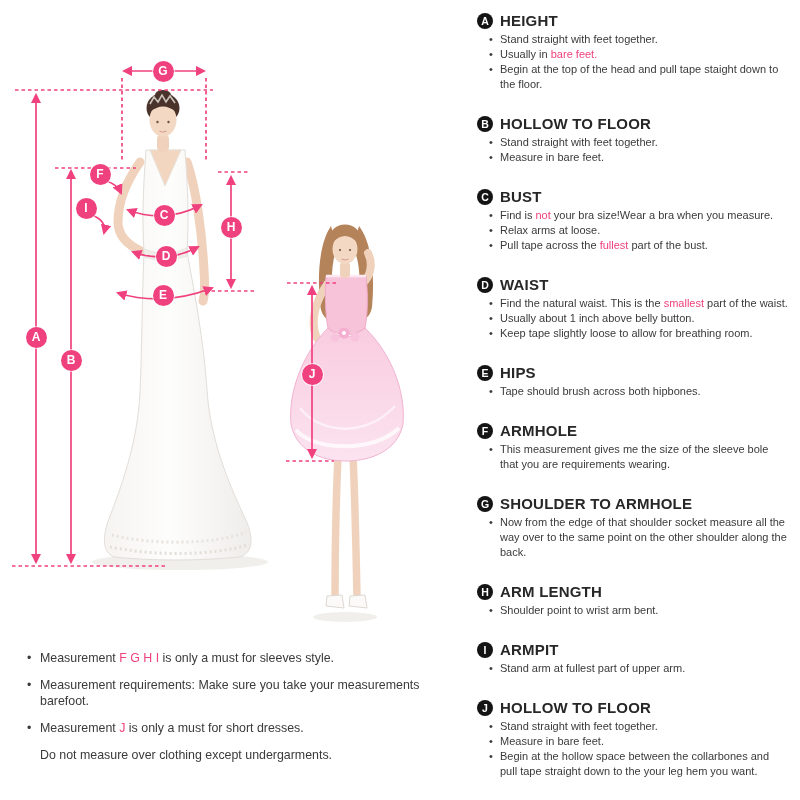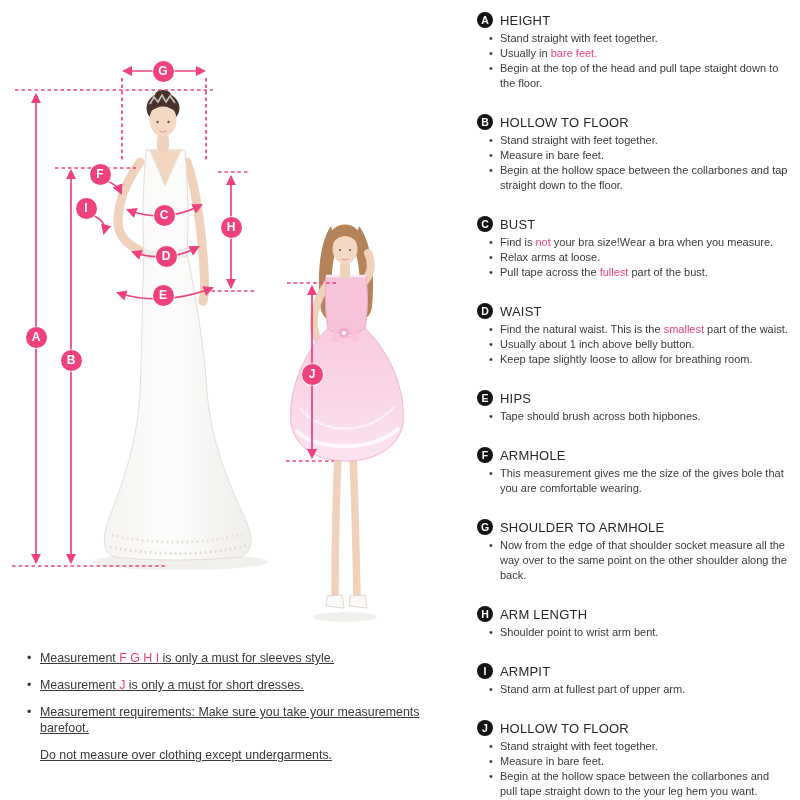--- a/index.html
+++ b/index.html
@@ -14,28 +14,28 @@
           background:var(--accent);color:#fff;font-weight:bold;font-size:12px;
           display:flex;align-items:center;justify-content:center;
           box-shadow:0 0 0 1px rgba(255,255,255,.6);}
   
   .col{position:absolute;left:477px;top:12px;width:312px;}
   .section{margin-bottom:23px;}
   .sec-head{display:flex;align-items:center;margin-bottom:3px;}
   .badge{width:16px;height:16px;border-radius:50%;background:#141414;color:#fff;
          font-size:10.5px;font-weight:bold;display:flex;align-items:center;
          justify-content:center;flex:0 0 16px;margin-right:7px;}
-  .sec-title{font-size:13px;font-weight:normal;color:var(--head);letter-spacing:.2px;}
+  .sec-title{font-size:15px;font-weight:bold;color:var(--head);letter-spacing:.2px;}
   .bullet{font-size:11px;color:var(--ink);line-height:15px;padding-left:23px;position:relative;}
   .bullet::before{content:"\2022";position:absolute;left:12px;color:var(--ink);}
   .pink{color:var(--accent);}
   
   .notes{position:absolute;left:26px;top:650px;width:430px;}
   .note{font-size:12.4px;color:var(--ink);line-height:16px;margin-bottom:11px;
-        padding-left:14px;position:relative;text-decoration:underline;}
+        padding-left:14px;position:relative;}
   .note.dot::before{content:"\2022";position:absolute;left:1px;color:var(--ink);}
   .note.cont{padding-left:14px;}
   .ann{stroke:var(--accent);stroke-width:1.7;fill:none;}
   .dash{stroke-dasharray:3.5 3;}
 </style>
 </head>
 <body>
 
 <div class="page">
 
@@ -179,21 +179,20 @@
     </div>
 
     <div class="section">
       <div class="sec-head">
         <span class="badge">B</span>
         <span class="sec-title">HOLLOW TO FLOOR</span>
       </div>
       <div class="bullets">
           <div class="bullet"><span>Stand straight with feet together.</span></div>
           <div class="bullet"><span>Measure in bare feet.</span></div>
-          <div class="bullet"><span>Begin at the hollow space between the collarbones and tap straight down to the floor.</span></div>
         </div>
     </div>
 
     <div class="section">
       <div class="sec-head">
         <span class="badge">C</span>
         <span class="sec-title">BUST</span>
       </div>
       <div class="bullets">
           <div class="bullet"><span>Find is </span><span class="pink">not</span><span> your bra size!Wear a bra when you measure.</span></div>
@@ -223,21 +222,21 @@
           <div class="bullet"><span>Tape should brush across both hipbones.</span></div>
         </div>
     </div>
 
     <div class="section">
       <div class="sec-head">
         <span class="badge">F</span>
         <span class="sec-title">ARMHOLE</span>
       </div>
       <div class="bullets">
-          <div class="bullet"><span>This measurement gives me the size of the gives bole that you are comfortable wearing.</span></div>
+          <div class="bullet"><span>This measurement gives me the size of the sleeve bole that you are requirements wearing.</span></div>
         </div>
     </div>
 
     <div class="section">
       <div class="sec-head">
         <span class="badge">G</span>
         <span class="sec-title">SHOULDER TO ARMHOLE</span>
       </div>
       <div class="bullets">
           <div class="bullet"><span>Now from the edge of that shoulder socket measure all the way over to the same point on the other shoulder along the back.</span></div>
@@ -272,18 +271,18 @@
       <div class="bullets">
           <div class="bullet"><span>Stand straight with feet together.</span></div>
           <div class="bullet"><span>Measure in bare feet.</span></div>
           <div class="bullet"><span>Begin at the hollow space between the collarbones and pull tape straight down to the your leg hem you want.</span></div>
         </div>
     </div>
   </div>
 
   <div class="notes" id="notes">
       <div class="note dot"><span>Measurement </span><span class="pink">F G H I</span><span> is only a must for sleeves style.</span></div>
+      <div class="note dot"><span>Measurement requirements: Make sure you take your measurements barefoot.</span></div>
       <div class="note dot"><span>Measurement </span><span class="pink">J</span><span> is only a must for short dresses.</span></div>
-      <div class="note dot"><span>Measurement requirements: Make sure you take your measurements barefoot.</span></div>
       <div class="note cont"><span>Do not measure over clothing except undergarments.</span></div>
     </div>
 
 </div>
 
 </body></html>

